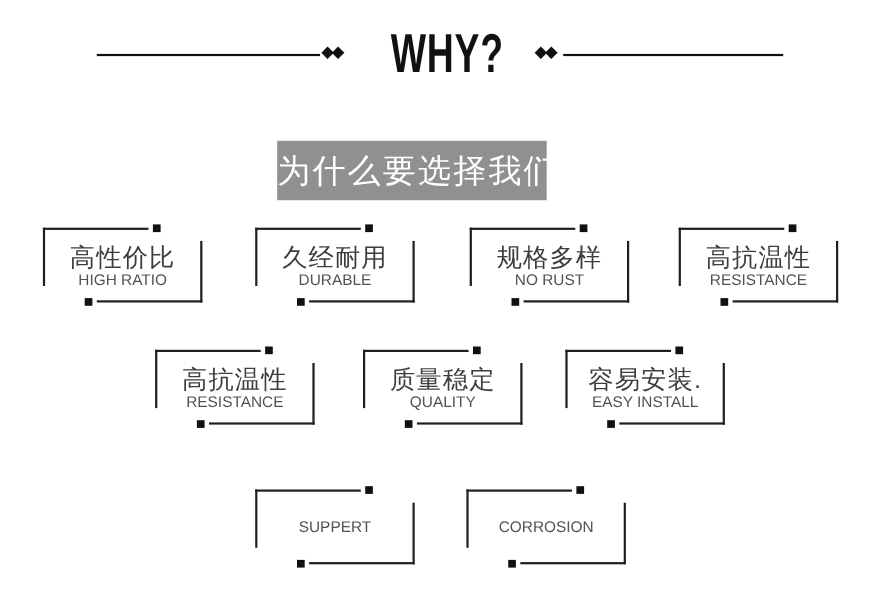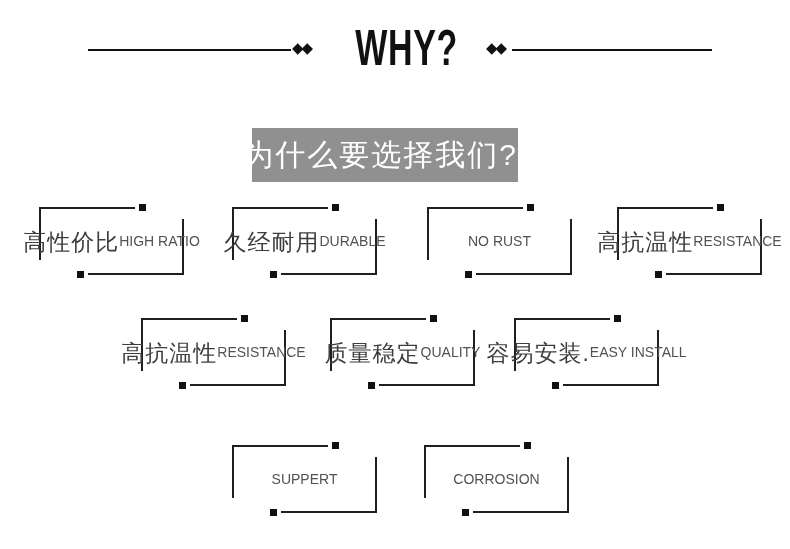--- a/index.html
+++ b/index.html
@@ -26,41 +26,41 @@
   .title {
     display: inline-block;
     font-size: 50px; font-weight: 700; color: #111111;
     line-height: 1.05; letter-spacing: 1px;
     transform: scaleX(0.68); transform-origin: center;
     white-space: nowrap;
   }
 
   
   .banner {
-    position: absolute; left: 252px; top: 128px; width: 266px; height: 54px;
+    position: absolute; left: 252px; top: 128px; width: 245px; height: 54px;
     background: #909090;
-    display: flex; align-items: center; justify-content: flex-end;
+    display: flex; align-items: center; justify-content: flex-start;
   }
   .banner-text {
     color: #ffffff; font-size: 30px; letter-spacing: 2px; white-space: nowrap;
   }
 
   
   .fbox { position: absolute; width: 145px; height: 68px; }
   .fbox .ln { position: absolute; background: #1f1f1f; display: block; }
   .fbox .ln.top    { left: 0; top: 0; width: 66%; height: 2px; }
   .fbox .ln.left   { left: 0; top: 0; width: 2px; height: 78%; }
   .fbox .ln.bottom { right: 0; bottom: 0; width: 66%; height: 2px; }
   .fbox .ln.right  { right: 0; bottom: 0; width: 2px; height: 82%; }
   .fbox .sq { position: absolute; width: 7px; height: 7px; background: #111111; display: block; }
   .fbox .sq.tl { left: calc(66% + 4px); top: -3px; }
   .fbox .sq.br { right: calc(66% + 4px); bottom: -3px; }
   .fbox .txt {
     position: absolute; inset: 0;
-    display: flex; flex-direction: row; align-items: center; justify-content: center;
+    display: flex; flex-direction: column; align-items: center; justify-content: center;
     line-height: 1.08; padding-top: 2px;
   }
   .fbox .cn { font-size: 23px; color: #3d3d3d; letter-spacing: 1px; white-space: nowrap; }
   .fbox .en { font-size: 14px; color: #525252; letter-spacing: 0px; white-space: nowrap; }
 
   
   .b0 { left: 39px;  top: 207px; }
   .b1 { left: 232px; top: 207px; }
   .b2 { left: 427px; top: 207px; }
   .b3 { left: 617px; top: 207px; }
@@ -114,20 +114,21 @@
   </div>
 
   <div class="fbox b2">
     <i class="ln top"></i>
     <i class="ln left"></i>
     <i class="ln bottom"></i>
     <i class="ln right"></i>
     <i class="sq tl"></i>
     <i class="sq br"></i>
     <div class="txt">
+      <div class="cn">规格多样</div>
       <div class="en">NO RUST</div>
     </div>
   </div>
 
   <div class="fbox b3">
     <i class="ln top"></i>
     <i class="ln left"></i>
     <i class="ln bottom"></i>
     <i class="ln right"></i>
     <i class="sq tl"></i>

